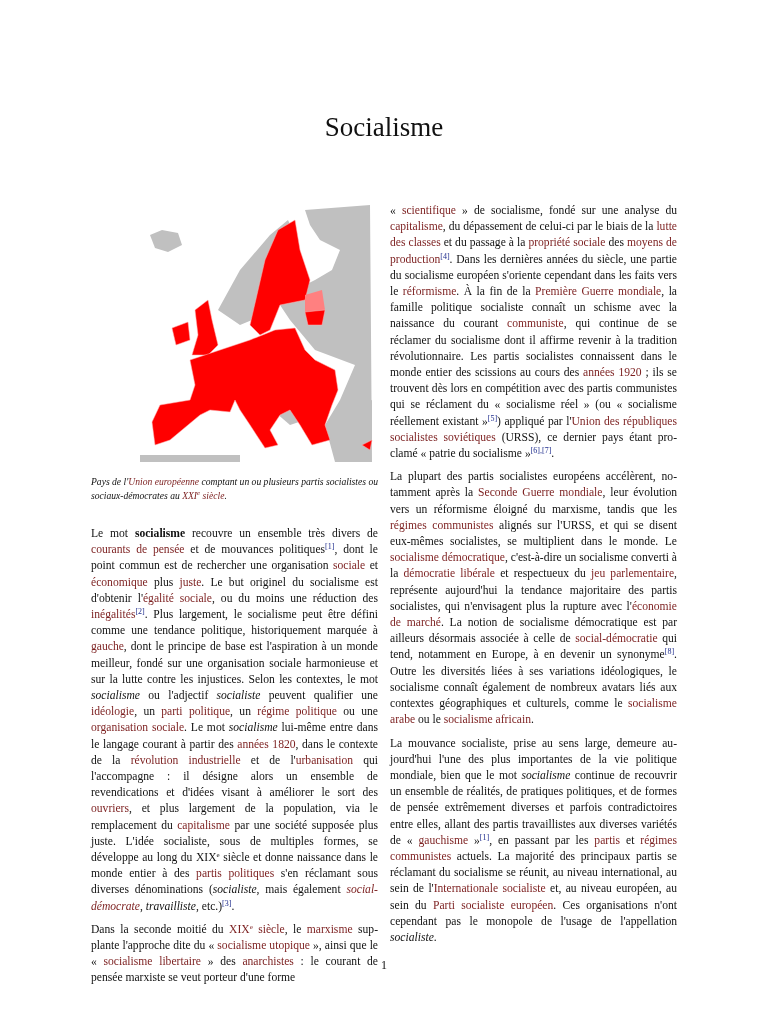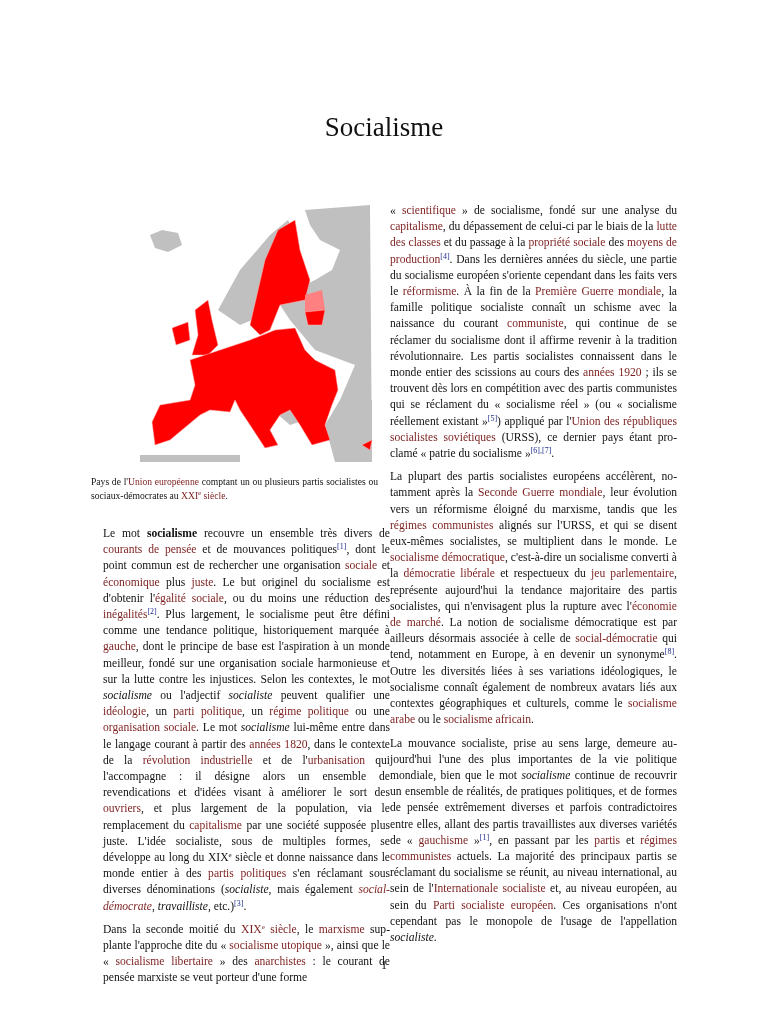--- a/index.html
+++ b/index.html
@@ -5,22 +5,22 @@
   html, body { margin: 0; padding: 0; background: #ffffff; }
   body { width: 768px; height: 1024px; position: relative; overflow: hidden;
          font-family: "Liberation Serif", "DejaVu Serif", serif; color: #111; }
   .title { position: absolute; top: 112px; left: 0; width: 768px; text-align: center;
            font-size: 27px; font-weight: normal; margin: 0; }
   .col { position: absolute; font-size: 11.6px; line-height: 16.2px; text-align: justify; hyphens: manual; }
   .col-left { left: 91px; width: 287px; }
   .col-right { left: 390px; width: 287px; top: 203px; }
   .map { position: absolute; left: 100px; top: 200px; width: 280px; height: 262px; }
   .caption { position: absolute; left: 91px; top: 475px; width: 287px;
-             font-size: 9.6px; line-height: 13.5px; text-align: justify; }
-  .col-left.text { top: 526px; margin-left: 12px; }
+             font-size: 9.6px; line-height: 13.5px; font-style: italic; text-align: justify; }
+  .col-left.text { top: 526px; }
   p { margin: 0 0 7px 0; }
   a, .lnk { color: #7b1e1e; text-decoration: none; }
   sup.ref { color: #1c2a8c; font-size: 8px; line-height: 0; vertical-align: 4px; }
   sup.e { font-size: 7px; line-height: 0; vertical-align: 4px; }
   .page-num { position: absolute; left: 0; width: 768px; top: 958px; text-align: center; font-size: 12px; }
 </style>
 </head>
 <body>
 
 <h1 class="title">Socialisme</h1>

